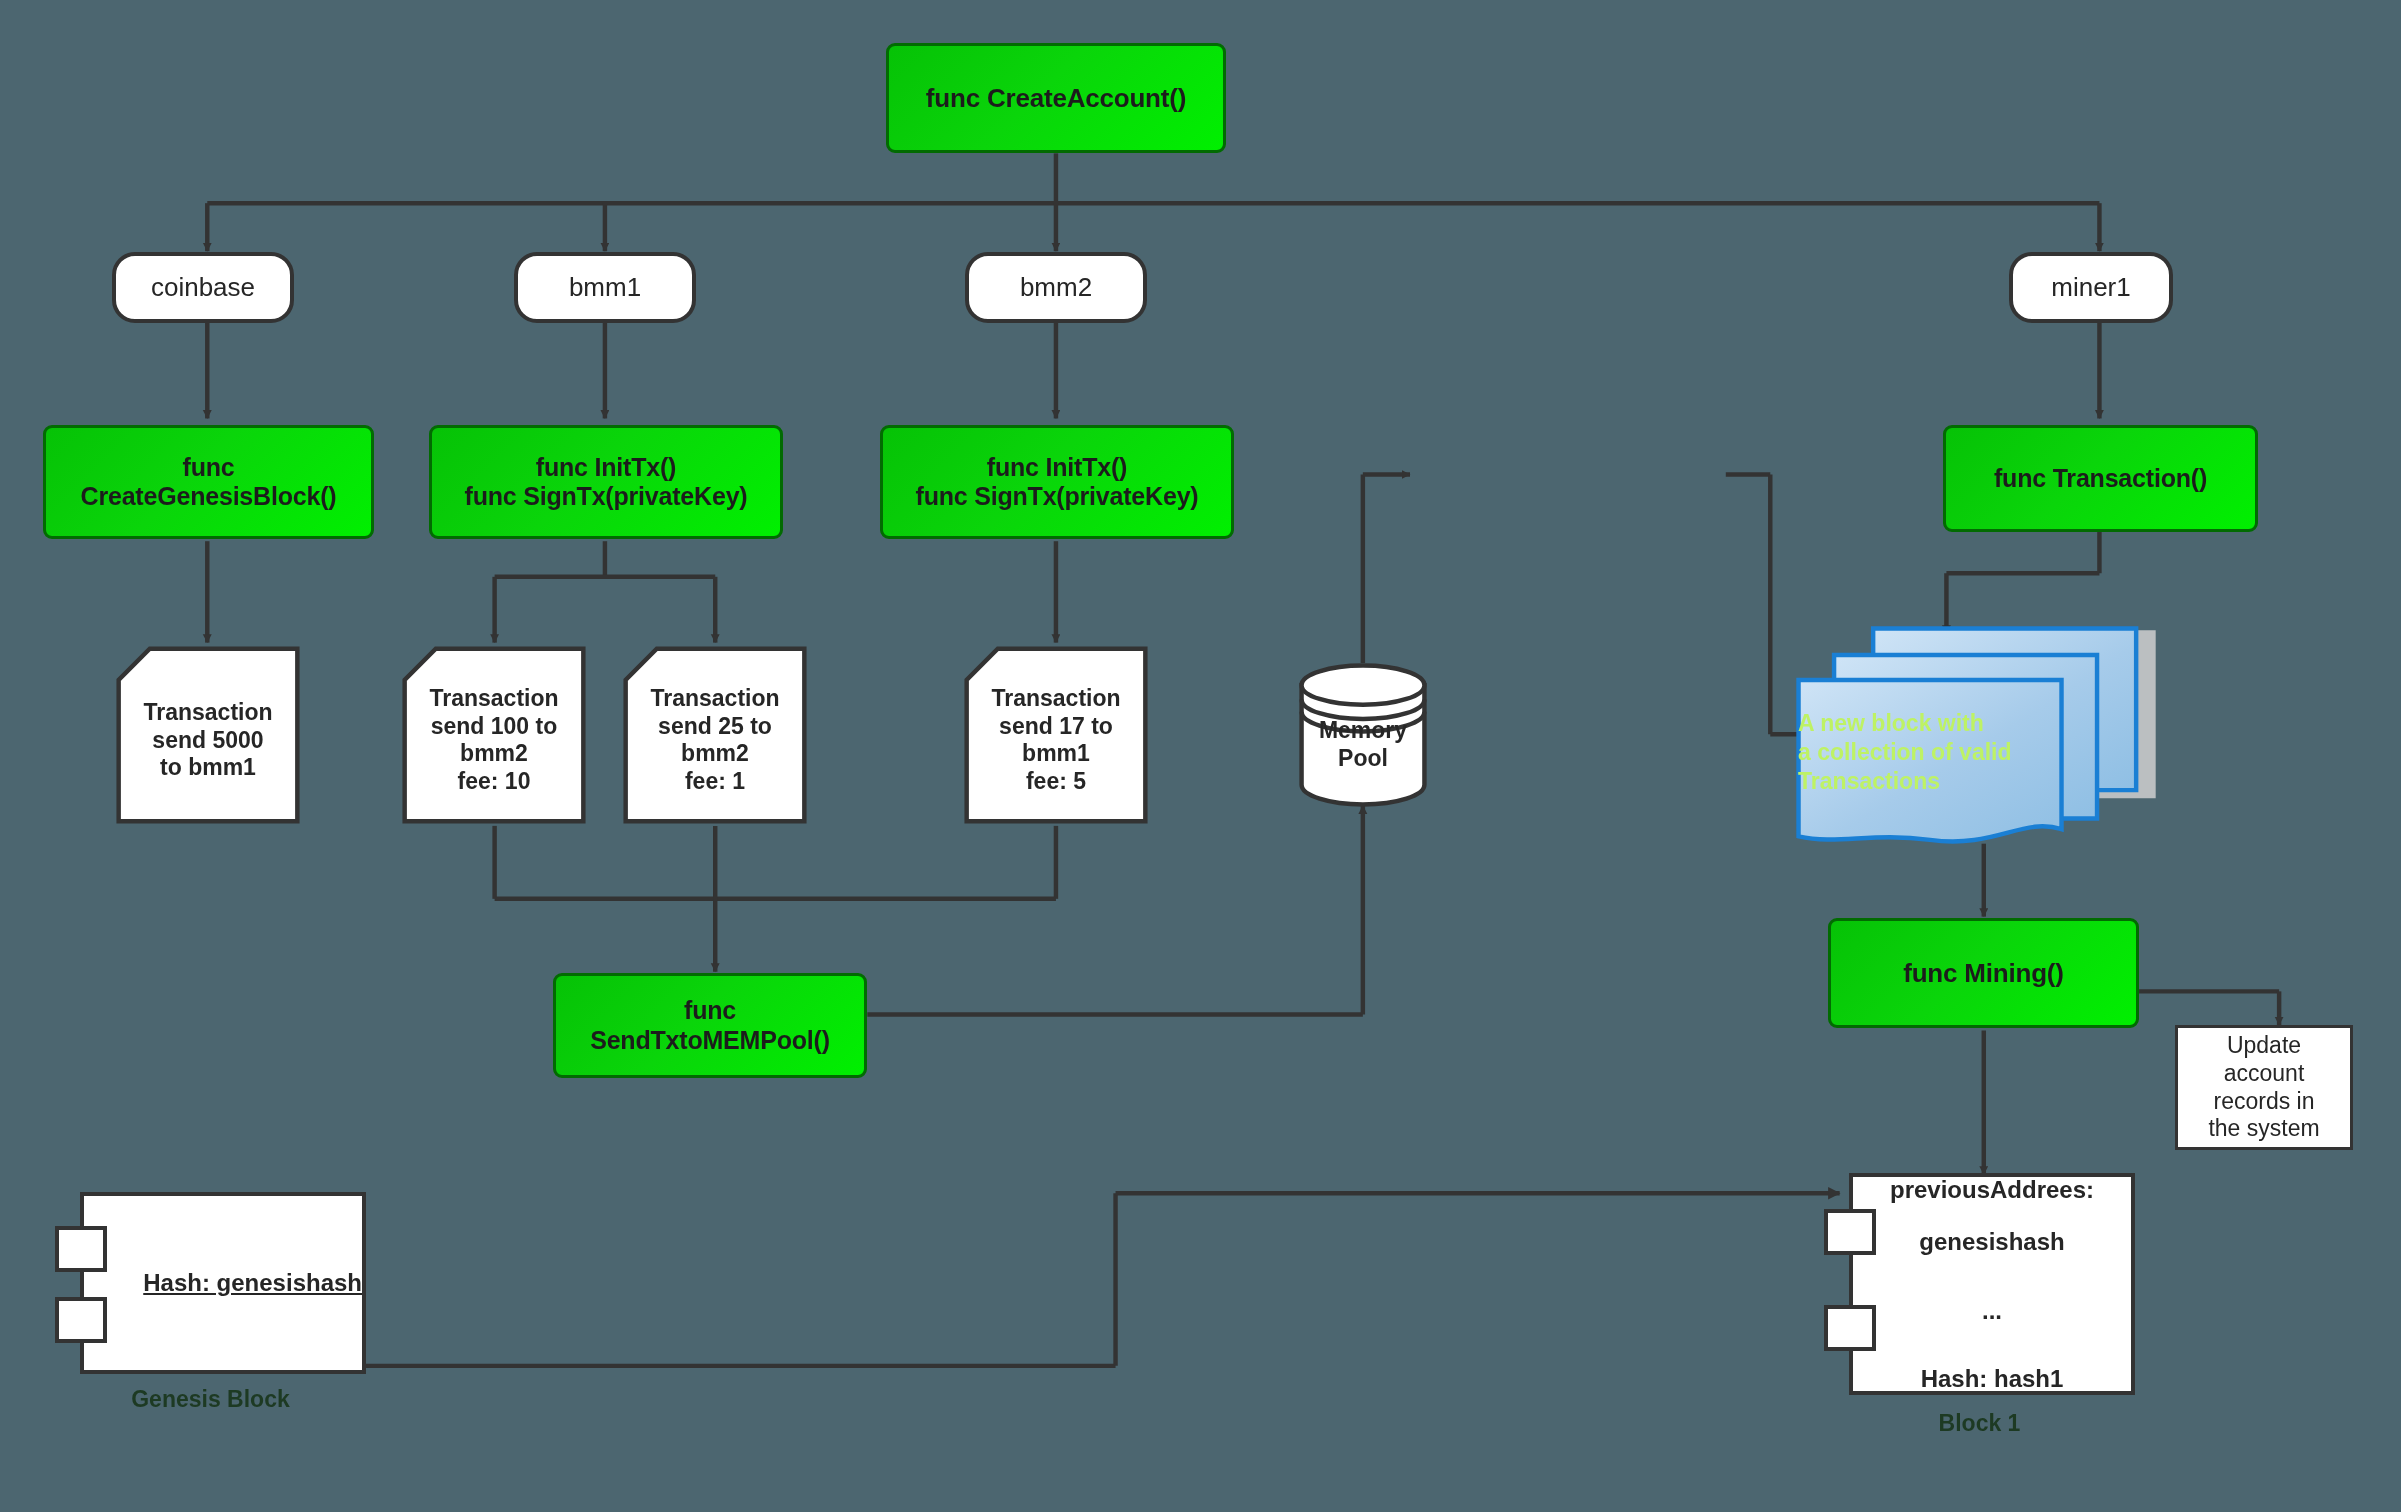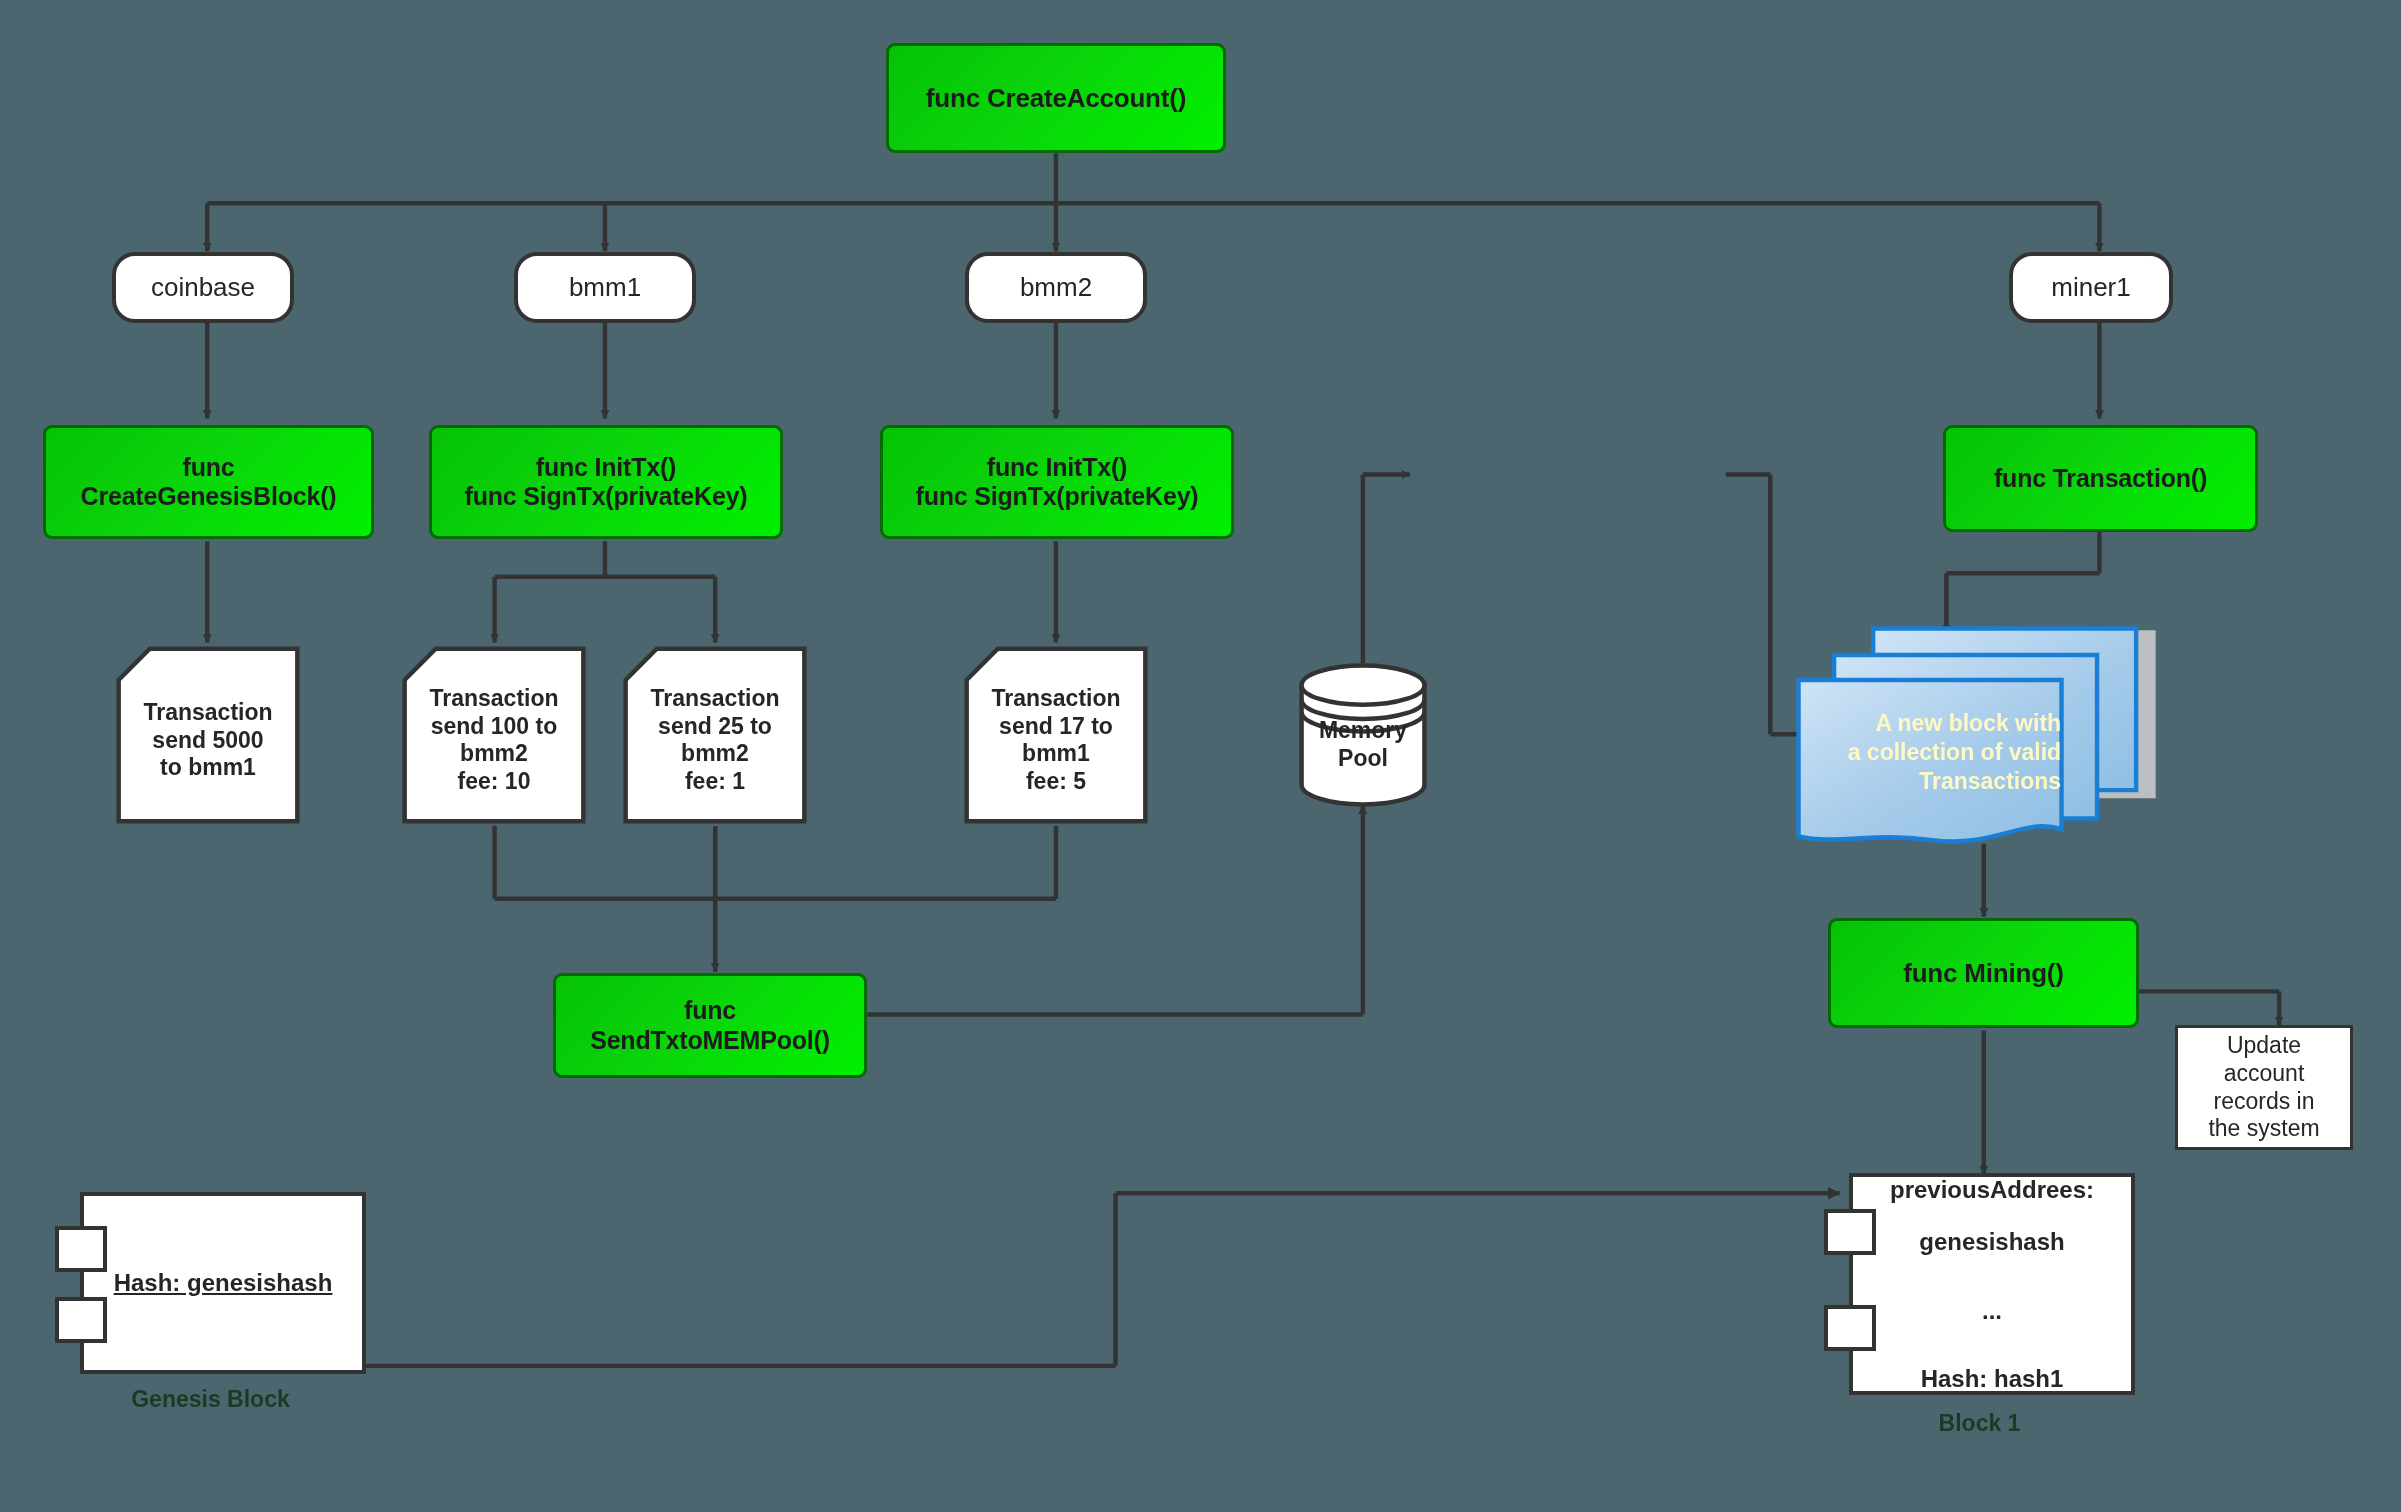--- a/index.html
+++ b/index.html
@@ -95,22 +95,22 @@
     transform:translateY(-42%);
     text-align:center; white-space:pre-line; line-height:1.2;
     color:#262626; font-weight:bold;
   }
 
   
   .docstack{ position:absolute; }
   .docstack svg{ position:absolute; left:0; top:0; }
   .docstack .lbl{
     position:absolute; left:12.5px; width:303px; top:77px;
-    text-align:right; white-space:pre-line; line-height:1.25;
-    color:#fef9c3; font-weight:bold;
+    text-align:left; white-space:pre-line; line-height:1.25;
+    color:#bef264; font-weight:bold;
   }
 
   
   .conn{ position:absolute; left:0; top:0; pointer-events:none; }
   .u{ text-decoration:underline; }
 </style>
 </head>
 <body>
 
 <div id="stage">
@@ -277,21 +277,21 @@
 
   <div class="node proc" style="left:553px; top:973px; width:314px; height:105px; font-size:25px;">func
 SendTxtoMEMPool()</div>
 
   <div class="node note" style="left:2175px; top:1025px; width:178px; height:125px; font-size:23px;">Update
 account
 records in
 the system</div>
 
   <div class="component" style="left:55px; top:1192px; width:311px; height:182px;">
-    <div class="body" style="font-size:24px;">
+    <div class="body" style="font-size:24px;justify-content:flex-end;">
       <span class="u">Hash: genesishash</span>
     </div>
     <div class="tab" style="top:34px;"></div>
     <div class="tab" style="top:105px;"></div>
     <div class="comp-label" style="top:194px; font-size:23px;">Genesis Block</div>
   </div>
 
   <div class="component" style="left:1824px; top:1173px; width:311px; height:222px;">
     <div class="body" style="font-size:24px; flex-direction:column;">
       <div>previousAddrees:</div>

